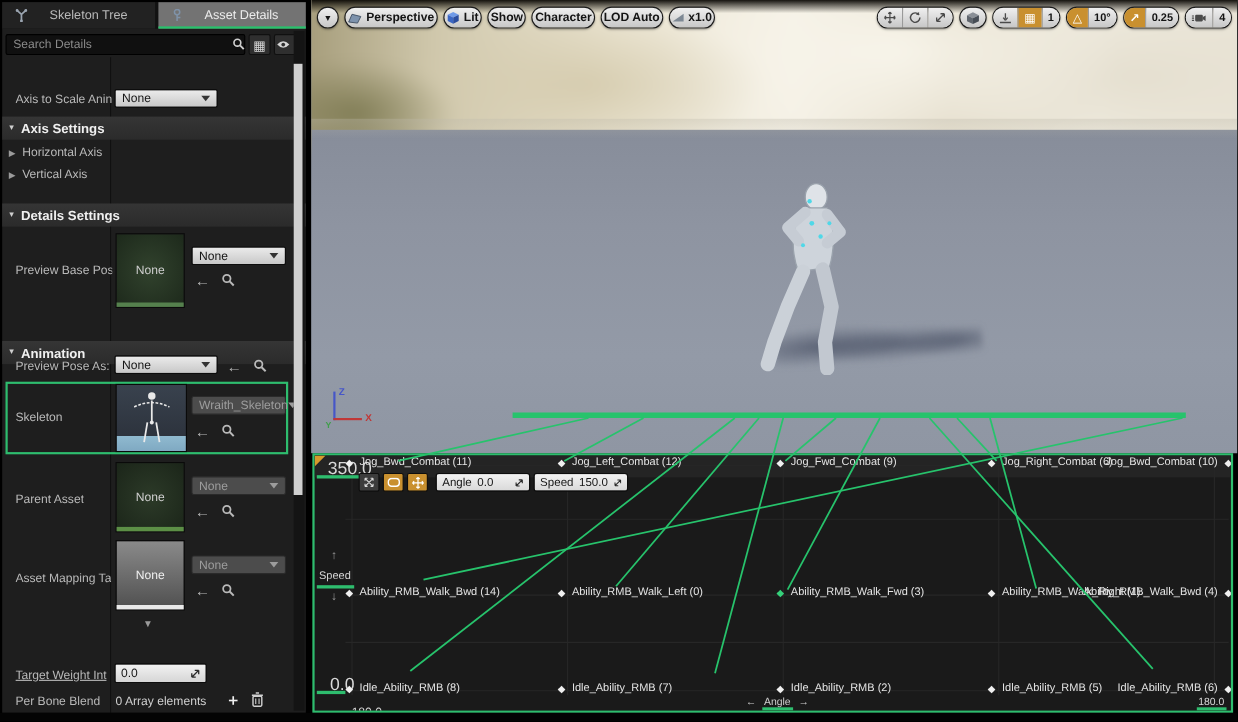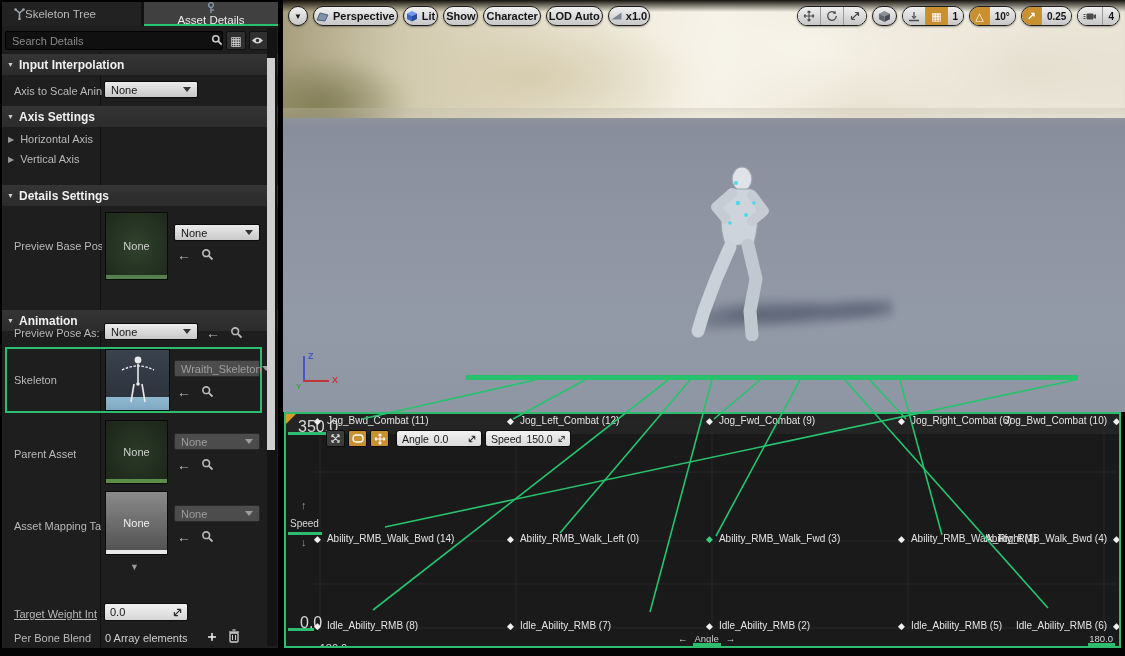--- a/index.html
+++ b/index.html
@@ -4,22 +4,22 @@
 <style>
   html,body{margin:0;padding:0;background:#000;}
   .stage{position:relative;width:1125px;height:656px;background:#000;overflow:hidden;
          font-family:"Liberation Sans","DejaVu Sans",sans-serif;-webkit-font-smoothing:antialiased;}
   .stage *{box-sizing:border-box;}
 
   
   .left-panel{position:absolute;left:2px;top:2px;width:276px;height:646px;background:#1e1e1e;}
   .col-divider{position:absolute;left:98px;top:50px;bottom:0;width:1px;background:rgba(0,0,0,.45);}
   .tabbar{position:absolute;left:0;top:0;right:0;height:24px;background:#121212;display:flex;}
-  .tab{display:flex;align-items:center;gap:0;padding:0 12px;font-size:11.5px;color:#b9b9b9;background:#222;position:relative;}
-  .tab.active{background:#404040;color:#ececec;flex-direction:column;}
+  .tab{display:flex;align-items:center;gap:20px;padding:0 12px;font-size:11.5px;color:#b9b9b9;background:#222;position:relative;}
+  .tab.active{background:#737373;color:#ececec;}
   .tab.active::after{content:"";position:absolute;left:0;right:0;bottom:0;height:2px;background:#27c36c;}
   .tab + .tab{margin-left:3px;}
   .searchrow{position:absolute;left:3px;top:29px;height:19px;right:3px;display:flex;gap:3px;}
   .search{flex:1;height:19px;background:#101010;border:1px solid #000;border-radius:2px;color:#cfcfcf;
           font-size:11px;padding:0 20px 0 6px;outline:none;}
   .search::placeholder{color:#8a8a8a;}
   .search-mag{position:absolute;right:52px;top:3px;}
   .sq-btn{width:20px;height:19px;background:#2f2f2f;border:1px solid #101010;border-radius:2px;
           display:flex;align-items:center;justify-content:center;color:#d6d6d6;font-size:12px;}
   .eye-btn{width:26px;}
@@ -152,24 +152,20 @@
         </div>
       <div class="sq-btn eye-btn">
         <svg width="13" height="9" viewBox="0 0 13 9">
           <path d="M1 4.5 Q6.5 -1.5 12 4.5 Q6.5 10.5 1 4.5 Z" fill="#d6d6d6"></path>
             <circle cx="6.5" cy="4.5" r="1.7" fill="#2f2f2f"></circle>
         </svg>
         <span style="font-size:7px;color:#d6d6d6;margin-left:2px;">▼</span>
       </div>
     </div>
 
-    <div class="section-h" style="top:52px;">
-      <span class="tri">▼</span>
-      <span>Input Interpolation</span>
-    </div>
     <div class="prop-label" style="top:83px;">Axis to Scale Anin</div>
     <div class="dd" style="left:102px;top:79px;width:94px;">
       <span>None</span>
       <span class="caret"></span>
     </div>
 
     <div class="section-h" style="top:104px;">
       <span class="tri">▼</span>
       <span>Axis Settings</span>
     </div>

